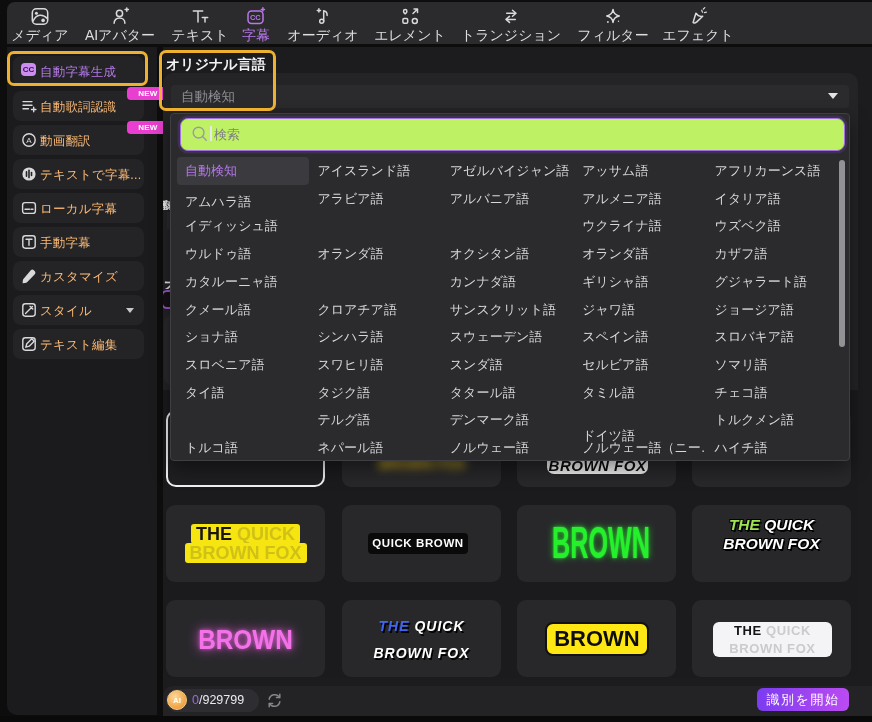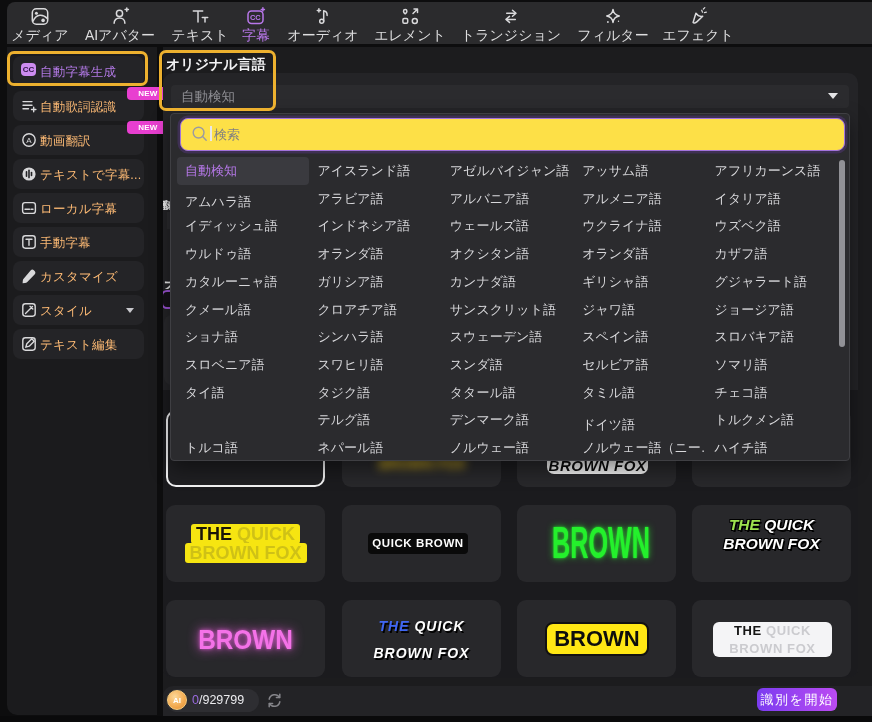--- a/index.html
+++ b/index.html
@@ -32,21 +32,21 @@
   
   #main { left:163px; top:47px; width:709px; height:669px; background:#1c1c1e; }
   #subpanel { left:0px; top:26px; width:695px; height:605px; background:#242427;
     border-radius:10px; overflow:hidden; }
   #stylearea { left:0px; top:317px; width:695px; height:288px; background:#1b1b1e; }
   .card { position:absolute; width:159px; height:77px; background:#28282b; border-radius:9px; }
 
   
   #dropdown { left:170px; top:113px; width:680px; height:348px; background:#2b2b2e;
     border:1px solid #3f3f43; border-radius:4px; box-shadow:0 8px 20px rgba(0,0,0,0.45); }
-  #searchbox { left:9px; top:4px; width:665px; height:33px; background:#fde047;
+  #searchbox { left:9px; top:4px; width:665px; height:33px; background:#bef264;
     border:1.5px solid #a273dc; border-radius:8px; box-shadow:0 0 0 2.5px rgba(110,62,178,0.28); }
   .cell { position:absolute; width:132px; height:28px; font-size:13px; color:#d8d8db;
     line-height:28px; padding-left:8px; white-space:nowrap; overflow:hidden; }
   .cell.sel { background:#3a3a3f; border-radius:4px; color:#b678e8; }
 
   .obox { position:absolute; border:3px solid #edb12f; border-radius:7px; }
 </style>
 </head>
 <body>
 <div id="stage">
@@ -259,21 +259,21 @@
       </div>
       <div style="position:absolute; left:29px; top:7px; font-size:12.5px; color:#ebebee;"><span style="color:#9a6be0;">0</span>/929799</div>
       <div style="position:absolute; left:103px; top:6px;">
         <svg width="17" height="17" viewBox="0 0 17 17" fill="none" stroke="#85858a" stroke-width="1.5" stroke-linecap="round">
           <path d="M3.2 7.2 A5.6 5.6 0 0 1 13.5 5.4"></path>
           <path d="M13.8 2.2 v3.4 h-3.4" stroke-linejoin="round"></path>
           <path d="M13.8 9.8 A5.6 5.6 0 0 1 3.5 11.6"></path>
           <path d="M3.2 14.8 v-3.4 h3.4" stroke-linejoin="round"></path>
         </svg>
       </div>
-      <div style="position:absolute; left:594px; top:2px; width:80px; height:23px; border-radius:6px; background:linear-gradient(90deg, #7b3cf0, #bb4bf2); text-align:center; line-height:23px; font-size:13px; color:#fff; letter-spacing:1.5px;">識別を開始</div>
+      <div style="position:absolute; left:594px; top:2px; width:92px; height:23px; border-radius:6px; background:linear-gradient(90deg, #7b3cf0, #bb4bf2); text-align:center; line-height:23px; font-size:13px; color:#fff; letter-spacing:1.5px;">識別を開始</div>
     </div>
   </div>
 
   <div id="dropdown" class="abs">
     <div id="searchbox" class="abs">
       <svg style="position:absolute; left:10px; top:6px;" width="18" height="18" viewBox="0 0 18 18" fill="none" stroke="#9a9aa2" stroke-width="1.4" stroke-linecap="round">
         <circle cx="7.6" cy="7.6" r="5.4"></circle>
           <path d="M11.6 11.6 L15.2 15.2"></path>
       </svg>
       <div style="position:absolute; left:29px; top:7px; width:1.5px; height:15px; background:#e8e8ea;"></div>
@@ -284,31 +284,28 @@
         <div class="cell" style="left: 132.4px; top: 0px;">アイスランド語</div>
         <div class="cell" style="left: 264.8px; top: 0px;">アゼルバイジャン語</div>
         <div class="cell" style="left: 397.2px; top: 0px;">アッサム語</div>
         <div class="cell" style="left: 529.6px; top: 0px;">アフリカーンス語</div>
         <div class="cell" style="left: 0px; top: 31px;">アムハラ語</div>
         <div class="cell" style="left: 132.4px; top: 27.7px;">アラビア語</div>
         <div class="cell" style="left: 264.8px; top: 27.7px;">アルバニア語</div>
         <div class="cell" style="left: 397.2px; top: 27.7px;">アルメニア語</div>
         <div class="cell" style="left: 529.6px; top: 27.7px;">イタリア語</div>
         <div class="cell" style="left: 0px; top: 55.4px;">イディッシュ語</div>
-        <div class="cell" style="left: 132.4px; top: 55.4px;">インドネシア語</div>
-        <div class="cell" style="left: 264.8px; top: 55.4px;">ウェールズ語</div>
         <div class="cell" style="left: 397.2px; top: 55.4px;">ウクライナ語</div>
         <div class="cell" style="left: 529.6px; top: 55.4px;">ウズベク語</div>
         <div class="cell" style="left: 0px; top: 83.1px;">ウルドゥ語</div>
         <div class="cell" style="left: 132.4px; top: 83.1px;">オランダ語</div>
         <div class="cell" style="left: 264.8px; top: 83.1px;">オクシタン語</div>
         <div class="cell" style="left: 397.2px; top: 83.1px;">オランダ語</div>
         <div class="cell" style="left: 529.6px; top: 83.1px;">カザフ語</div>
         <div class="cell" style="left: 0px; top: 110.8px;">カタルーニャ語</div>
-        <div class="cell" style="left: 132.4px; top: 110.8px;">ガリシア語</div>
         <div class="cell" style="left: 264.8px; top: 110.8px;">カンナダ語</div>
         <div class="cell" style="left: 397.2px; top: 110.8px;">ギリシャ語</div>
         <div class="cell" style="left: 529.6px; top: 110.8px;">グジャラート語</div>
         <div class="cell" style="left: 0px; top: 138.5px;">クメール語</div>
         <div class="cell" style="left: 132.4px; top: 138.5px;">クロアチア語</div>
         <div class="cell" style="left: 264.8px; top: 138.5px;">サンスクリット語</div>
         <div class="cell" style="left: 397.2px; top: 138.5px;">ジャワ語</div>
         <div class="cell" style="left: 529.6px; top: 138.5px;">ジョージア語</div>
         <div class="cell" style="left: 0px; top: 166.2px;">ショナ語</div>
         <div class="cell" style="left: 132.4px; top: 166.2px;">シンハラ語</div>
@@ -320,21 +317,21 @@
         <div class="cell" style="left: 264.8px; top: 193.9px;">スンダ語</div>
         <div class="cell" style="left: 397.2px; top: 193.9px;">セルビア語</div>
         <div class="cell" style="left: 529.6px; top: 193.9px;">ソマリ語</div>
         <div class="cell" style="left: 0px; top: 221.6px;">タイ語</div>
         <div class="cell" style="left: 132.4px; top: 221.6px;">タジク語</div>
         <div class="cell" style="left: 264.8px; top: 221.6px;">タタール語</div>
         <div class="cell" style="left: 397.2px; top: 221.6px;">タミル語</div>
         <div class="cell" style="left: 529.6px; top: 221.6px;">チェコ語</div>
         <div class="cell" style="left: 132.4px; top: 249.3px;">テルグ語</div>
         <div class="cell" style="left: 264.8px; top: 249.3px;">デンマーク語</div>
-        <div class="cell" style="left: 397.2px; top: 254px;">ドイツ語</div>
+        <div class="cell" style="left: 397.2px; top: 265px;">ドイツ語</div>
         <div class="cell" style="left: 529.6px; top: 249.3px;">トルクメン語</div>
         <div class="cell" style="left: 0px; top: 277px;">トルコ語</div>
         <div class="cell" style="left: 132.4px; top: 277px;">ネパール語</div>
         <div class="cell" style="left: 264.8px; top: 277px;">ノルウェー語</div>
         <div class="cell" style="left: 397.2px; top: 277px;">ノルウェー語（ニー…</div>
         <div class="cell" style="left: 529.6px; top: 277px;">ハイチ語</div>
       </div>
     <div class="abs" style="left:668px; top:46px; width:6px; height:187px; background:#919196; border-radius:3px;"></div>
   </div>
 

